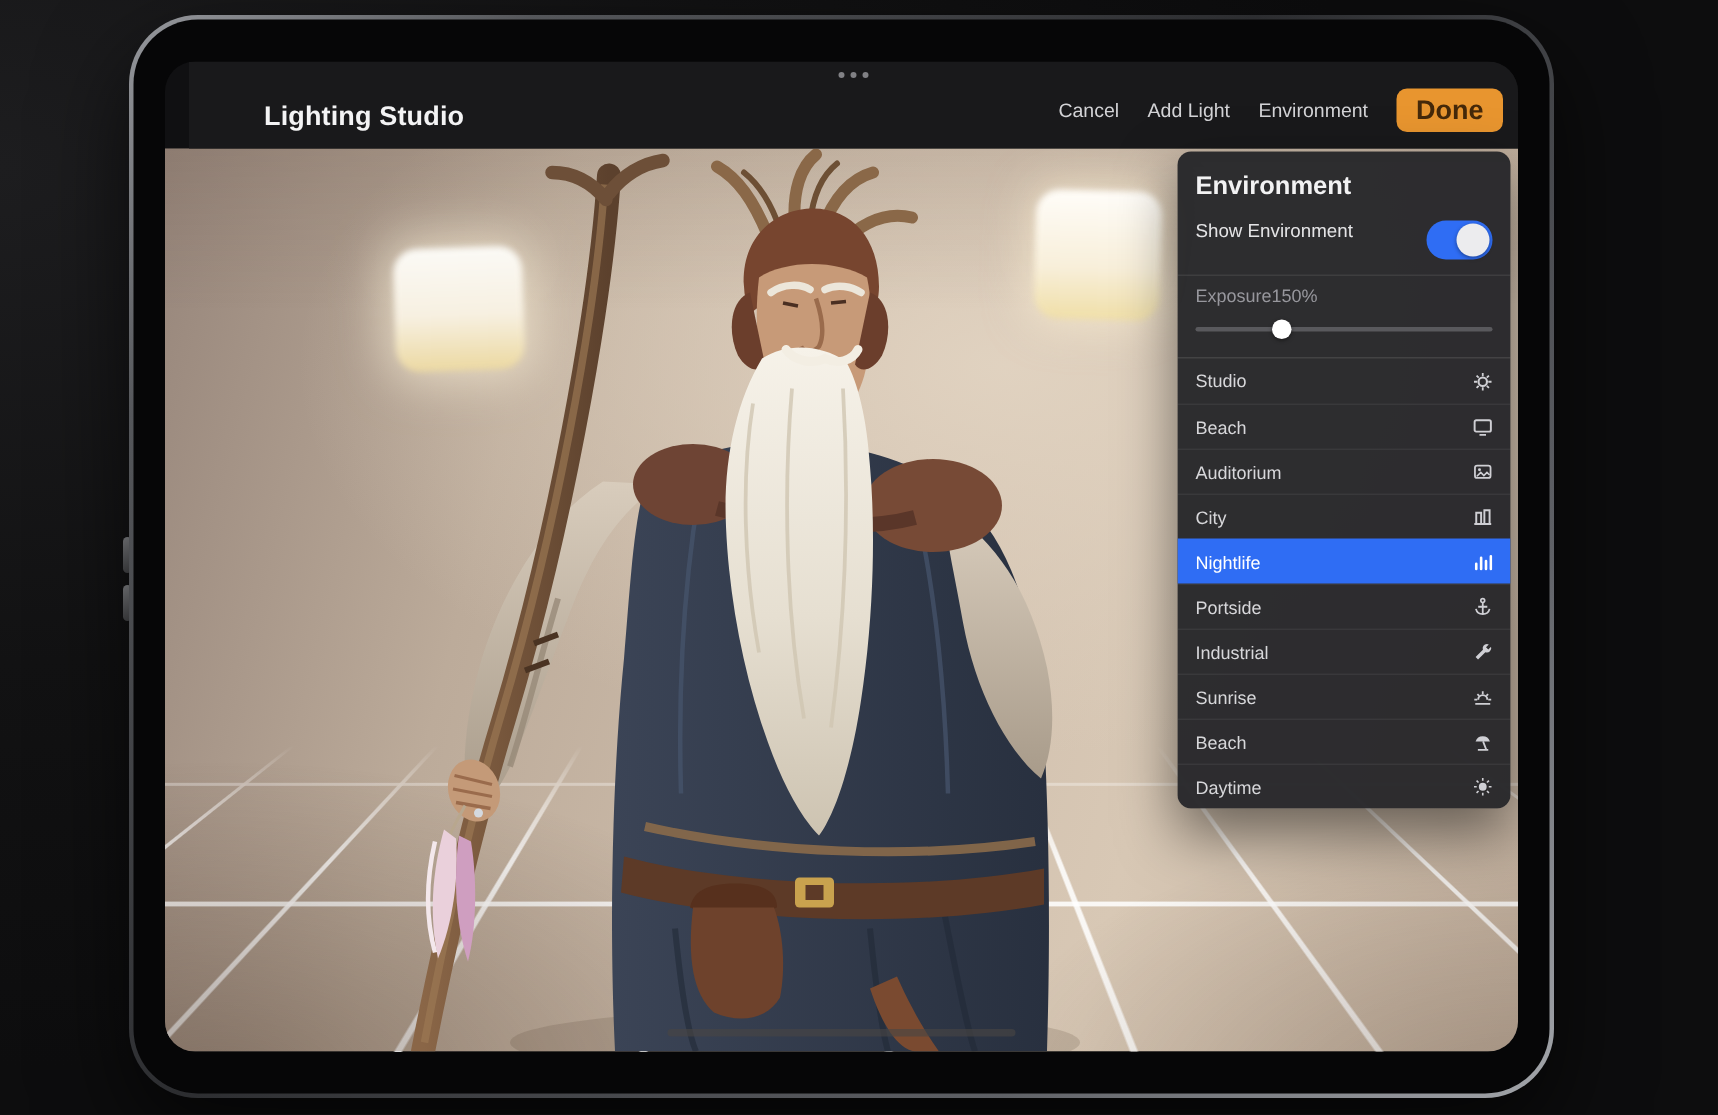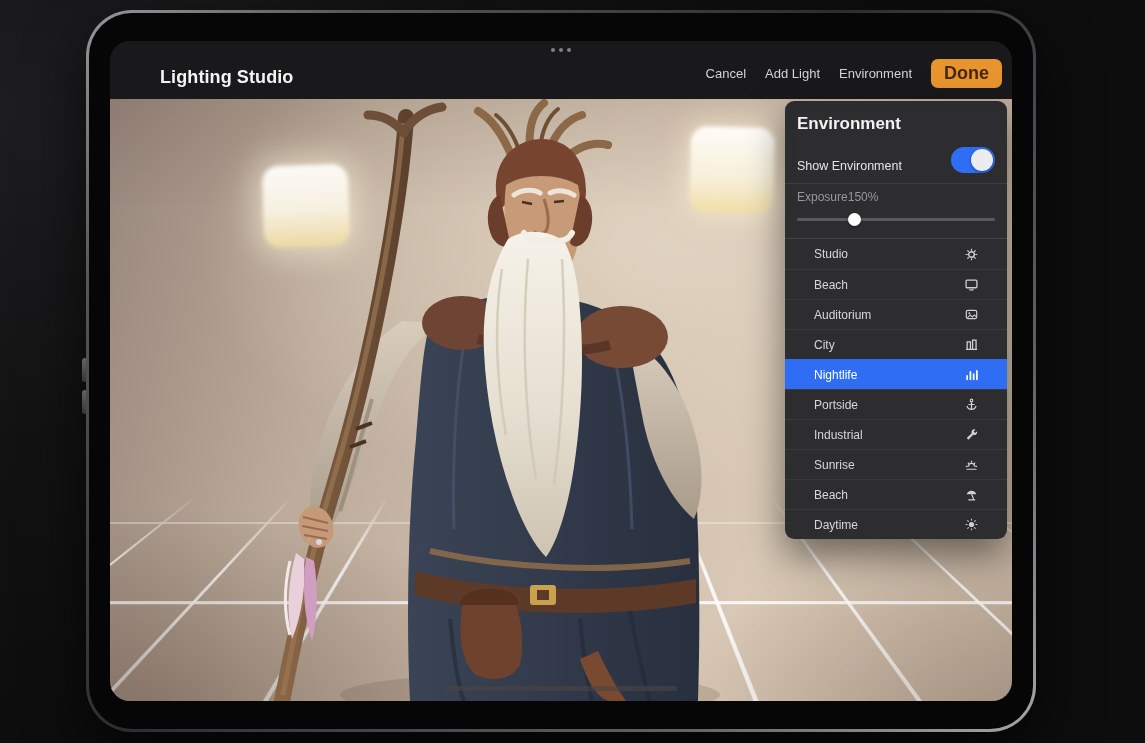--- a/index.html
+++ b/index.html
@@ -9,21 +9,21 @@
   
   .vol-btn{position:absolute;left:82px;width:6px;border-radius:3px;
     background:linear-gradient(180deg,#8e9094,#4c4d50);}
   .ipad-frame{position:absolute;left:86px;top:10px;width:950px;height:722px;border-radius:46px;
     padding:3px;background:linear-gradient(135deg,#96989d 0%,#55575b 16%,#2c2d30 45%,#5f6166 78%,#a3a6ab 100%);
     box-shadow:0 24px 60px rgba(0,0,0,.65);}
   .bezel{position:relative;width:100%;height:100%;border-radius:43px;background:#060607;}
   .screen{position:absolute;left:21px;top:28px;width:902px;height:660px;border-radius:20px;
     overflow:hidden;background:#101012;}
   
-  .topbar{position:absolute;left:0;top:0;right:0;height:58px;background:#19191b;z-index:9;
+  .topbar{position:absolute;left:16px;top:0;right:0;height:58px;background:#19191b;z-index:9;
     display:flex;align-items:flex-end;padding:0 10px 11px 50px;}
   .mt-dots{position:absolute;top:7px;left:50%;transform:translateX(-50%);display:flex;gap:4px;}
   .mt-dots i{width:4px;height:4px;border-radius:50%;background:#818185;display:block;}
   .app-title{font-size:18px;font-weight:700;color:#f3f3f4;letter-spacing:.1px;}
   .tb-spacer{flex:1;}
   .tb-actions{display:flex;align-items:center;gap:19px;}
   .tb-btn{background:none;border:none;color:#d3d3d6;font-size:13px;padding:2px 0;cursor:pointer;}
   .tb-done{background:var(--done);border:none;border-radius:7px;color:#45290a;font-size:18px;
     font-weight:700;padding:4px 13px;cursor:pointer;}
   
@@ -50,36 +50,36 @@
   .cube-right{left:580px;top:28px;width:84px;height:86px;transform:rotate(1.5deg);
     background:linear-gradient(180deg,#fffdf9 0%,#f8efda 60%,#f0dfa8 100%);
     box-shadow:0 0 26px 6px rgba(255,244,214,.5);}
   .character{position:absolute;left:0;top:0;width:650px;height:602px;z-index:3;}
   .home{position:absolute;left:50%;bottom:10px;transform:translateX(-50%);width:232px;height:5px;
     border-radius:3px;background:rgba(72,70,68,.62);z-index:6;}
   
   .panel{position:absolute;right:5px;top:60px;width:222px;z-index:10;border-radius:9px;
     background:rgba(39,39,42,.97);box-shadow:0 16px 38px rgba(0,0,0,.5);overflow:hidden;}
   .panel h2{margin:0;padding:13px 12px 9px;font-size:17px;font-weight:700;color:#f2f2f3;}
-  .toggle-row{display:flex;align-items:flex-end;justify-content:space-between;padding:4px 12px 10px;}
+  .toggle-row{display:flex;align-items:flex-start;justify-content:space-between;padding:4px 12px 10px;}
   .toggle-row .lab{font-size:12.5px;color:#e4e4e6;}
   .toggle{position:relative;width:44px;height:26px;border-radius:13px;background:#5b5b5f;cursor:pointer;flex:none;}
   .toggle.on{background:var(--accent);}
   .toggle .knob{position:absolute;top:2px;left:2px;width:22px;height:22px;border-radius:50%;
     background:#ececee;box-shadow:0 1px 3px rgba(0,0,0,.4);transition:left .15s;}
   .toggle.on .knob{left:20px;}
   .exposure{padding:6px 12px 12px;border-top:1px solid rgba(255,255,255,.08);}
   .exp-top{display:flex;font-size:12px;color:#97979d;}
   .slider{position:relative;height:14px;margin-top:8px;cursor:pointer;}
   .slider .track{position:absolute;left:0;right:0;top:6px;height:3px;border-radius:2px;background:#59595d;}
   .slider .thumb{position:absolute;top:1px;width:13px;height:13px;margin-left:-6px;border-radius:50%;
     background:#fff;box-shadow:0 1px 3px rgba(0,0,0,.45);}
   .env-list{border-top:1px solid rgba(255,255,255,.10);}
   .env-row{display:flex;align-items:center;justify-content:space-between;height:30px;
-    padding:0 29px;cursor:pointer;color:#d7d7da;}
+    padding:0 12px;cursor:pointer;color:#d7d7da;}
   .env-row + .env-row{border-top:1px solid rgba(255,255,255,.06);}
   .env-row .env-label{font-size:12px;}
   .env-row .env-icon{width:13px;height:13px;color:#cfcfd4;display:flex;align-items:center;}
   .env-row .env-icon svg{width:13px;height:13px;display:block;}
   .env-row.selected{background:var(--accent);color:#fff;border-top-color:transparent;}
   .env-row.selected .env-icon{color:#fff;}
 </style>
 </head>
 <body>
 

